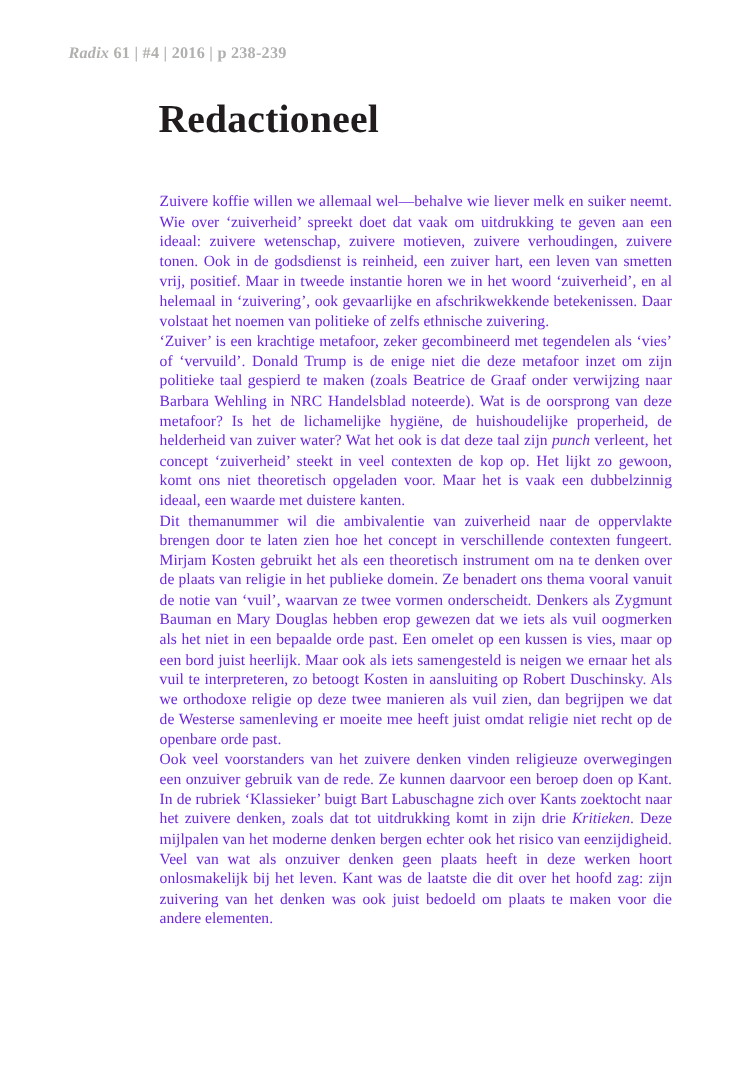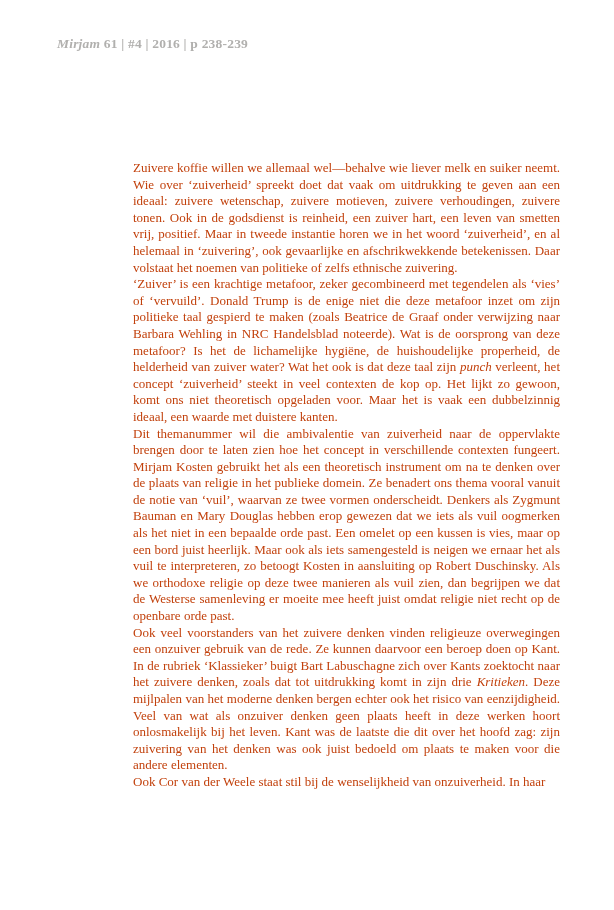--- a/index.html
+++ b/index.html
@@ -34,40 +34,40 @@
     color: #211d1e;
     letter-spacing: 0.2px;
   }
   .body-text {
     position: absolute;
     left: 133px;
     top: 160px;
     width: 427px;
     font-size: 13px;
     line-height: 16.6px;
-    color: #c2410c;
+    color: #6d28d9;
     text-align: justify;
   }
   .body-text p {
     margin: 0;
     padding: 0;
   }
   .it {
     font-style: italic;
   }
 </style>
 </head>
 <body>
 
 <div class="page">
 
-  <div class="journal-header"><span class="it">Mirjam</span><span> 61 | #4 | 2016 | p 238-239</span></div>
+  <div class="journal-header"><span class="it">Radix</span><span> 61 | #4 | 2016 | p 238-239</span></div>
 
+  <h1 class="page-title" style="margin:0; font-size:33px;">Redactioneel</h1>
 
   <div class="body-text">
     <p><span>Zuivere koffie willen we allemaal wel—behalve wie liever melk en suiker neemt. Wie over ‘zuiverheid’ spreekt doet dat vaak om uitdrukking te geven aan een ideaal: zuivere wetenschap, zuivere motieven, zuivere verhoudingen, zuivere tonen. Ook in de godsdienst is reinheid, een zuiver hart, een leven van smetten vrij, positief. Maar in tweede instantie horen we in het woord ‘zuiverheid’, en al helemaal in ‘zuivering’, ook gevaarlijke en afschrikwekkende betekenissen. Daar volstaat het noemen van politieke of zelfs ethnische zuivering.</span></p>
     <p><span>‘Zuiver’ is een krachtige metafoor, zeker gecombineerd met tegendelen als ‘vies’ of ‘vervuild’. Donald Trump is de enige niet die deze metafoor inzet om zijn politieke taal gespierd te maken (zoals Beatrice de Graaf onder verwijzing naar Barbara Wehling in NRC Handelsblad noteerde). Wat is de oorsprong van deze metafoor? Is het de lichamelijke hygiëne, de huishoudelijke properheid, de helderheid van zuiver water? Wat het ook is dat deze taal zijn </span><span class="it">punch</span><span> verleent, het concept ‘zuiverheid’ steekt in veel contexten de kop op. Het lijkt zo gewoon, komt ons niet theoretisch opgeladen voor. Maar het is vaak een dubbelzinnig ideaal, een waarde met duistere kanten.</span></p>
     <p><span>Dit themanummer wil die ambivalentie van zuiverheid naar de oppervlakte brengen door te laten zien hoe het concept in verschillende contexten fungeert. Mirjam Kosten gebruikt het als een theoretisch instrument om na te denken over de plaats van religie in het publieke domein. Ze benadert ons thema vooral vanuit de notie van ‘vuil’, waarvan ze twee vormen onderscheidt. Denkers als Zygmunt Bauman en Mary Douglas hebben erop gewezen dat we iets als vuil oogmerken als het niet in een bepaalde orde past. Een omelet op een kussen is vies, maar op een bord juist heerlijk. Maar ook als iets samengesteld is neigen we ernaar het als vuil te interpreteren, zo betoogt Kosten in aansluiting op Robert Duschinsky. Als we orthodoxe religie op deze twee manieren als vuil zien, dan begrijpen we dat de Westerse samenleving er moeite mee heeft juist omdat religie niet recht op de openbare orde past.</span></p>
     <p><span>Ook veel voorstanders van het zuivere denken vinden religieuze overwegingen een onzuiver gebruik van de rede. Ze kunnen daarvoor een beroep doen op Kant. In de rubriek ‘Klassieker’ buigt Bart Labuschagne zich over Kants zoektocht naar het zuivere denken, zoals dat tot uitdrukking komt in zijn drie </span><span class="it">Kritieken</span><span>. Deze mijlpalen van het moderne denken bergen echter ook het risico van eenzijdigheid. Veel van wat als onzuiver denken geen plaats heeft in deze werken hoort onlosmakelijk bij het leven. Kant was de laatste die dit over het hoofd zag: zijn zuivering van het denken was ook juist bedoeld om plaats te maken voor die andere elementen.</span></p>
-    <p><span>Ook Cor van der Weele staat stil bij de wenselijkheid van onzuiverheid. In haar</span></p>
   </div>
 
 </div>
 
 </body></html>

